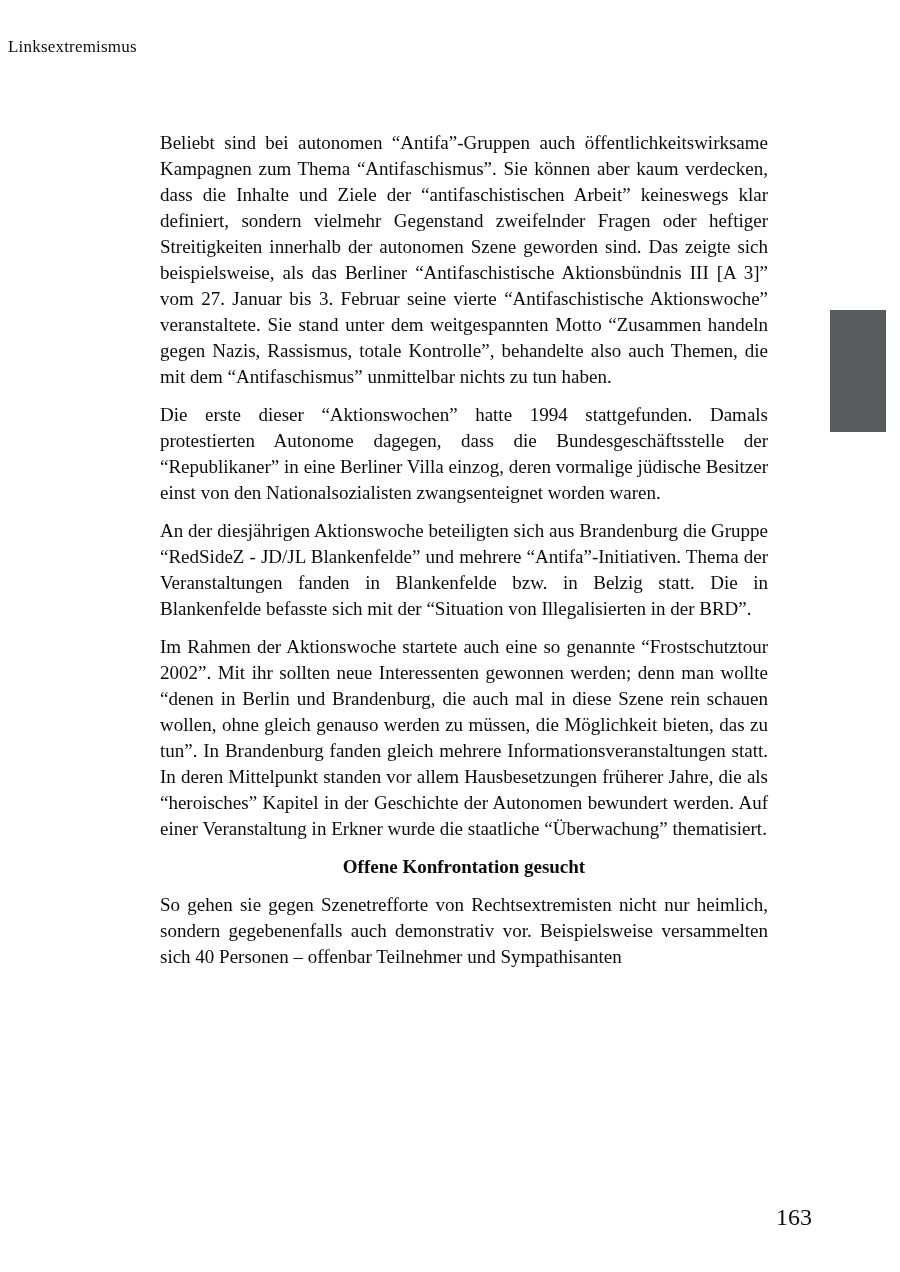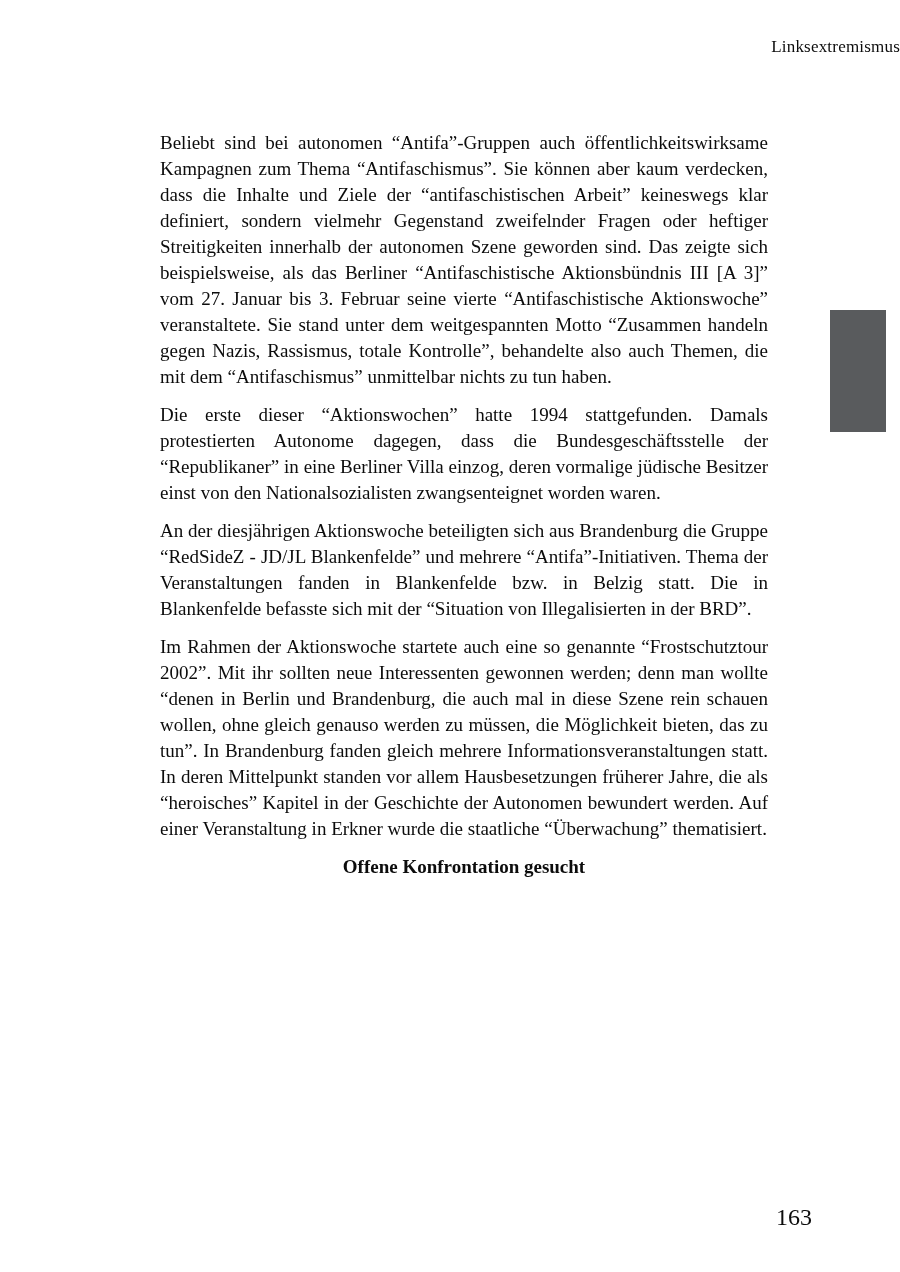--- a/index.html
+++ b/index.html
@@ -14,21 +14,21 @@
     background: #ffffff;
     overflow: hidden;
     font-family: "Liberation Serif", serif;
     color: #0c0c0c;
   }
   .running-header {
     position: absolute;
     top: 37px;
     left: 8px;
     right: 0;
-    text-align: right;
+    text-align: left;
     font-size: 17px;
     letter-spacing: 0.2px;
   }
   .text-column {
     position: absolute;
     left: 160px;
     top: 118px;
     width: 608px;
     font-size: 19px;
     line-height: 26px;
@@ -74,17 +74,18 @@
   <div class="thumb-tab"></div>
 
   <div class="text-column">
     <p>Beliebt sind bei autonomen “Antifa”-Gruppen auch öffentlichkeitswirksame Kampagnen zum Thema “Antifaschismus”. Sie können aber kaum verdecken, dass die Inhalte und Ziele der “antifaschistischen Arbeit” keineswegs klar definiert, sondern vielmehr Gegenstand zweifelnder Fragen oder heftiger Streitigkeiten innerhalb der autonomen Szene geworden sind. Das zeigte sich beispielsweise, als das Berliner “Antifaschistische Aktionsbündnis III [A 3]” vom 27. Januar bis 3. Februar seine vierte “Antifaschistische Aktionswoche” veranstaltete. Sie stand unter dem weitgespannten Motto “Zusammen handeln gegen Nazis, Rassismus, totale Kontrolle”, behandelte also auch Themen, die mit dem “Antifaschismus” unmittelbar nichts zu tun haben.</p>
     <p>Die erste dieser “Aktionswochen” hatte 1994 stattgefunden. Damals protestierten Autonome dagegen, dass die Bundesgeschäftsstelle der “Republikaner” in eine Berliner Villa einzog, deren vormalige jüdische Besitzer einst von den Nationalsozialisten zwangsenteignet worden waren.</p>
     <p>An der diesjährigen Aktionswoche beteiligten sich aus Brandenburg die Gruppe “RedSideZ - JD/JL Blankenfelde” und mehrere “Antifa”-Initiativen. Thema der Veranstaltungen fanden in Blankenfelde bzw. in Belzig statt. Die in Blankenfelde befasste sich mit der “Situation von Illegalisierten in der BRD”.</p>
     <p>Im Rahmen der Aktionswoche startete auch eine so genannte “Frostschutztour 2002”. Mit ihr sollten neue Interessenten gewonnen werden; denn man wollte “denen in Berlin und Brandenburg, die auch mal in diese Szene rein schauen wollen, ohne gleich genauso werden zu müssen, die Möglichkeit bieten, das zu tun”. In Brandenburg fanden gleich mehrere Informationsveranstaltungen statt. In deren Mittelpunkt standen vor allem Hausbesetzungen früherer Jahre, die als “heroisches” Kapitel in der Geschichte der Autonomen bewundert werden. Auf einer Veranstaltung in Erkner wurde die staatliche “Überwachung” thematisiert.</p>
 
     <p class="section-heading">Offene Konfrontation gesucht</p>
 
+    <p>So gehen sie gegen Szenetrefforte von Rechtsextremisten nicht nur heimlich, sondern gegebenenfalls auch demonstrativ vor. Beispielsweise versammelten sich 40 Personen – offenbar Teilnehmer und Sympathisanten</p>
   </div>
 
   <div class="page-number">163</div>
 
 </div>
 
 </body></html>

